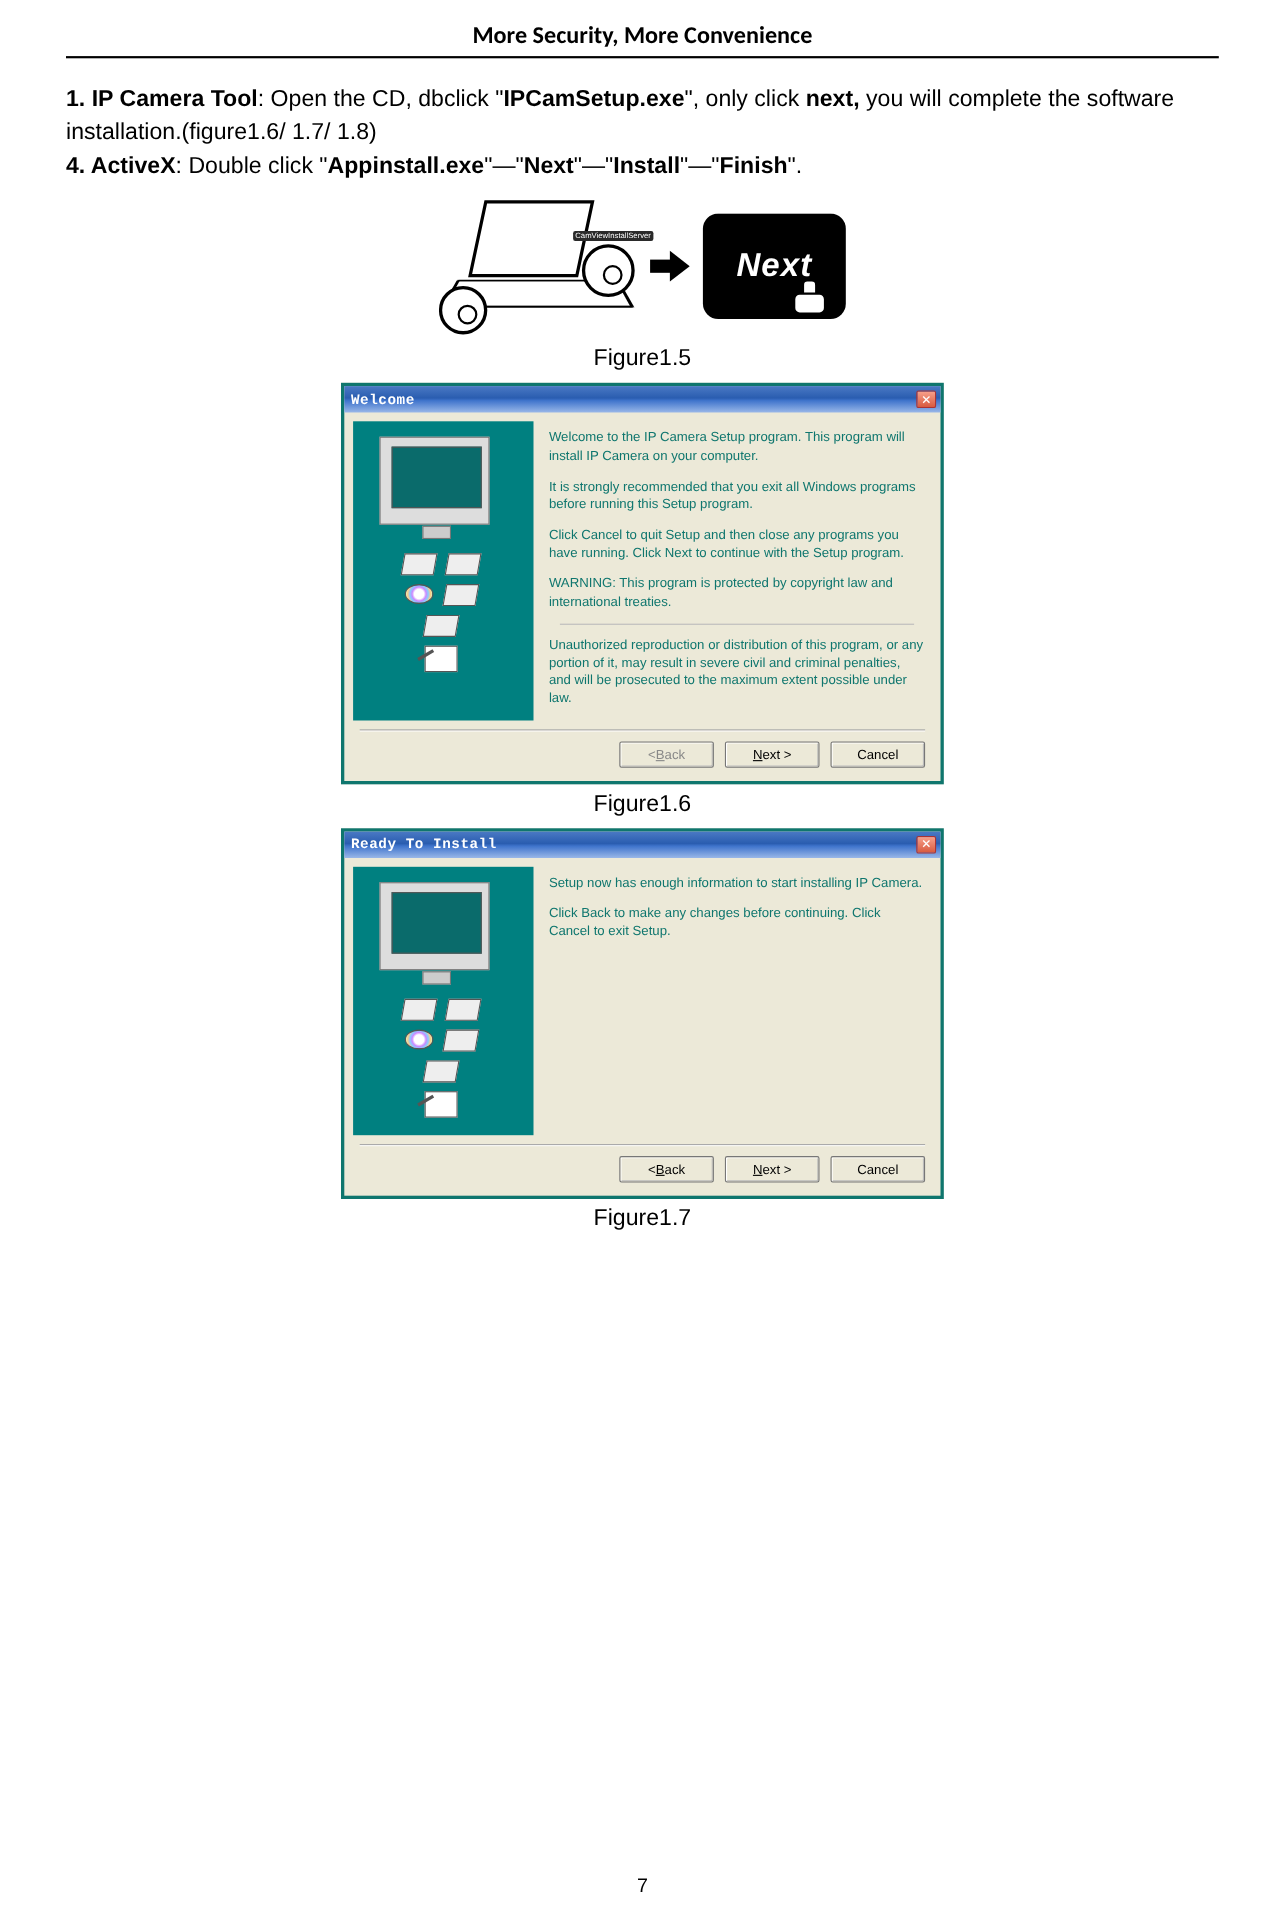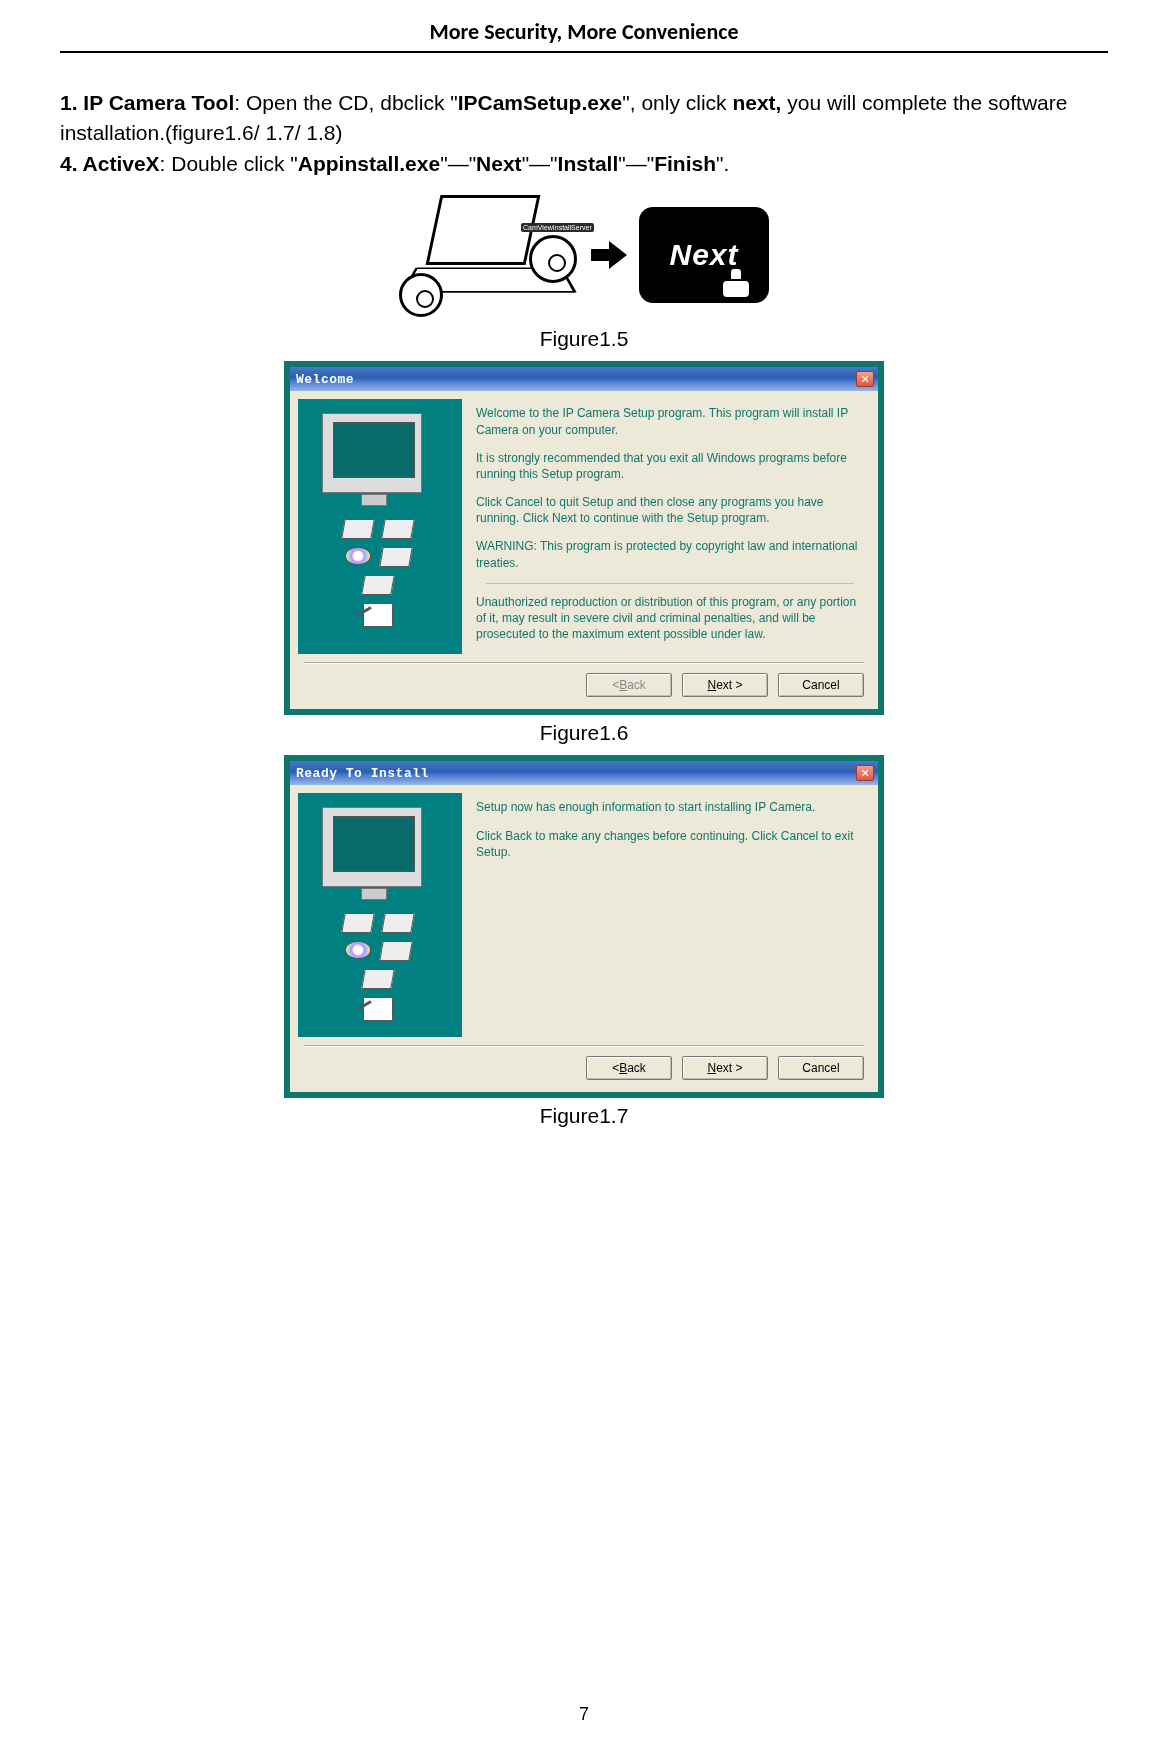--- a/index.html
+++ b/index.html
@@ -1,18 +1,18 @@
 <!DOCTYPE html>
 <html><head>
 <meta charset="utf-8">
 <style>
   * { box-sizing: border-box; margin: 0; padding: 0; }
   html, body { width: 1168px; background: #fff; font-family: Arial, Helvetica, sans-serif; color: #000; }
   .page { width: 1168px; min-height: 1747px; padding: 0 60px 40px 60px; position: relative; }
-  .header-bar { text-align: center; padding-top: 18px; padding-bottom: 6px; border-bottom: 2px solid #000; margin-bottom: 35px; }
+  .header-bar { text-align: center; padding-top: 18px; padding-bottom: 6px; border-bottom: 2px solid #000; margin-bottom: 22px; }
   .header-title { font-weight: bold; font-size: 22px; font-family: Calibri, Arial, sans-serif; }
   .body-text { font-size: 21px; line-height: 1.45; }
   .body-text b { font-weight: bold; }
   .figure-block { text-align: center; margin-top: 10px; }
   .figure-caption { font-size: 21px; margin: 6px 0 10px 0; }
   .page-num { position: absolute; bottom: 22px; left: 0; right: 0; text-align: center; font-size: 18px; }
 
   
   .illus15 { display: inline-flex; align-items: center; gap: 12px; padding: 6px 0; }
   .laptop { position: relative; width: 180px; height: 120px; }
@@ -27,21 +27,21 @@
   .arrow-right { width: 36px; height: 36px; position: relative; }
   .arrow-right::before { content:""; position:absolute; left:0; top:12px; width:20px; height:12px; background:#000; }
   .arrow-right::after { content:""; position:absolute; left:18px; top:4px; width:0; height:0; border-top:14px solid transparent; border-bottom:14px solid transparent; border-left:18px solid #000; }
   .next-badge { width: 130px; height: 96px; background: #000; border-radius: 14px; position: relative; display:flex; flex-direction:column; align-items:center; justify-content:center; }
   .next-badge-text { color: #fff; font-size: 30px; font-weight: bold; font-style: italic; letter-spacing: 1px; }
   .hand { position:absolute; bottom:6px; right:18px; width:30px; height:30px; }
   .hand::before { content:""; position:absolute; left:8px; top:0; width:10px; height:16px; background:#fff; border:2px solid #000; border-radius:5px 5px 0 0; }
   .hand::after { content:""; position:absolute; left:0; top:12px; width:26px; height:16px; background:#fff; border:2px solid #000; border-radius:6px; }
 
   
-  .dialog { width: 600px; margin: 0 auto; border: 6px solid #0f766e; background: #ece9d8; font-family: Tahoma, Arial, sans-serif; font-size: 12px; text-align: left; }
+  .dialog { width: 548px; margin: 0 auto; border: 3px solid #0f766e; background: #ece9d8; font-family: Tahoma, Arial, sans-serif; font-size: 12px; text-align: left; }
   .titlebar { height: 24px; display: flex; align-items: center; justify-content: space-between; padding: 0 4px 0 6px; background: linear-gradient(to bottom, #4a79c4, #2a5db0 45%, #3f74cc 55%, #99b7e8); color: #fff; }
   .titlebar-title { font-family: "Courier New", monospace; font-weight: bold; font-size: 13px; letter-spacing: 0.5px; }
   .close-x { width: 18px; height: 16px; background: linear-gradient(to bottom,#f7a08a,#d85a3f); border: 1px solid #a33; color: #fff; font-size: 11px; display:flex; align-items:center; justify-content:center; border-radius:2px; cursor:pointer; }
   .dialog-body { display: flex; min-height: 260px; }
   .side-art { width: 164px; background: #008080; position: relative; margin: 8px; }
   .side-monitor { position:absolute; left:24px; top:14px; width:100px; height:80px; background:#ddd; border:1px solid #777; }
   .side-monitor::before { content:""; position:absolute; left:10px; top:8px; width:80px; height:54px; background:#0a6b6b; border:1px solid #555; }
   .side-monitor::after { content:""; position:absolute; left:38px; top:80px; width:24px; height:10px; background:#ccc; border:1px solid #777; }
   .art-icons { position:absolute; left:10px; top:120px; width:140px; }
   .art-row { display:flex; gap:10px; margin-bottom:8px; justify-content:center; }

